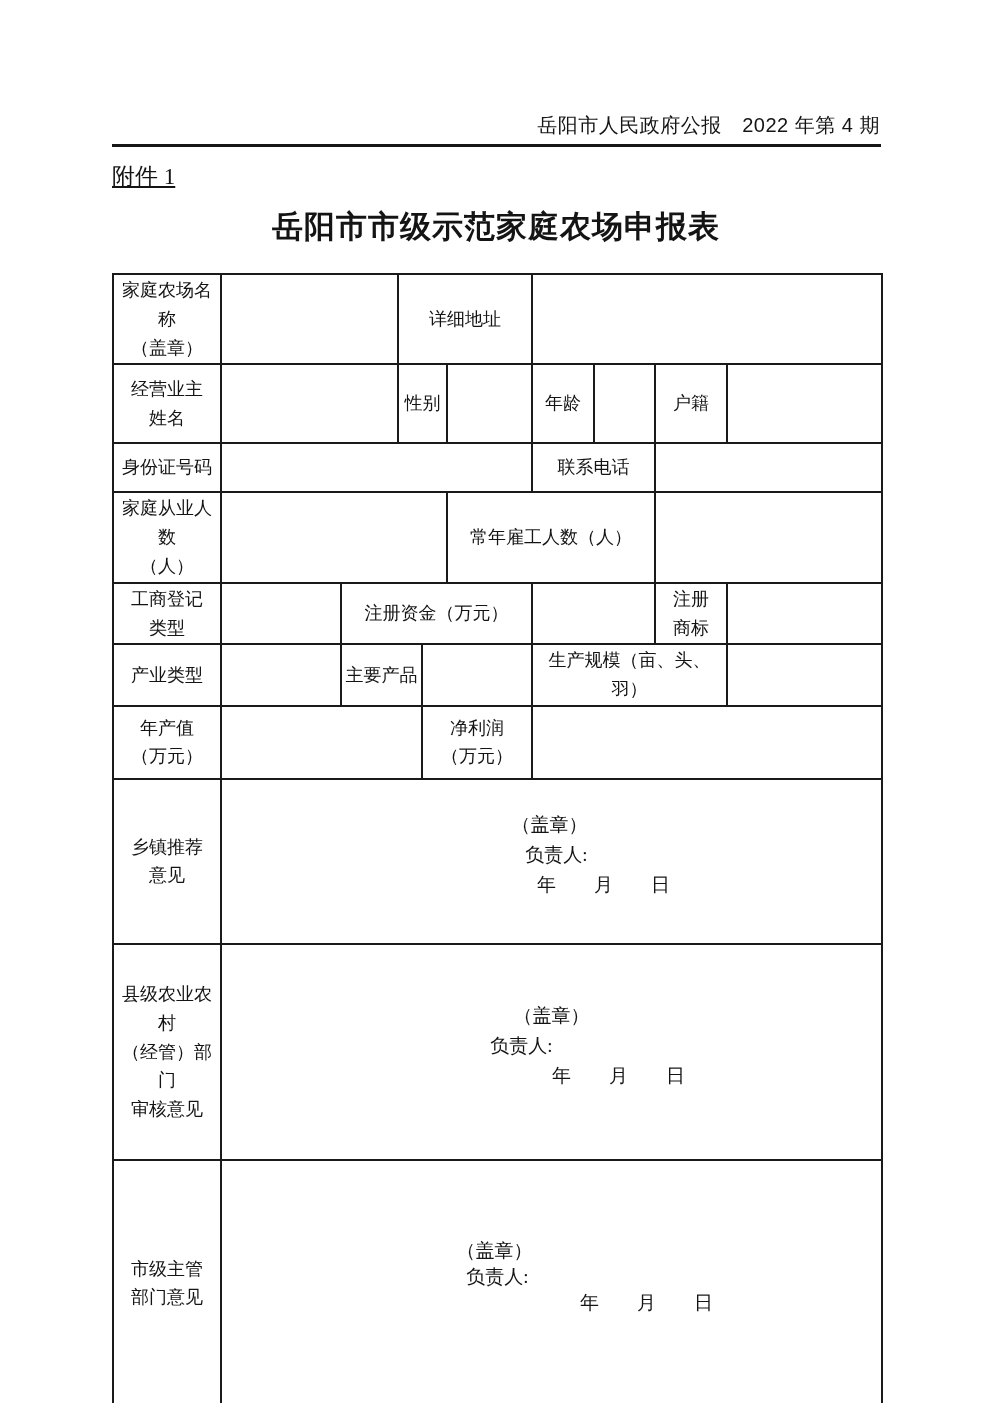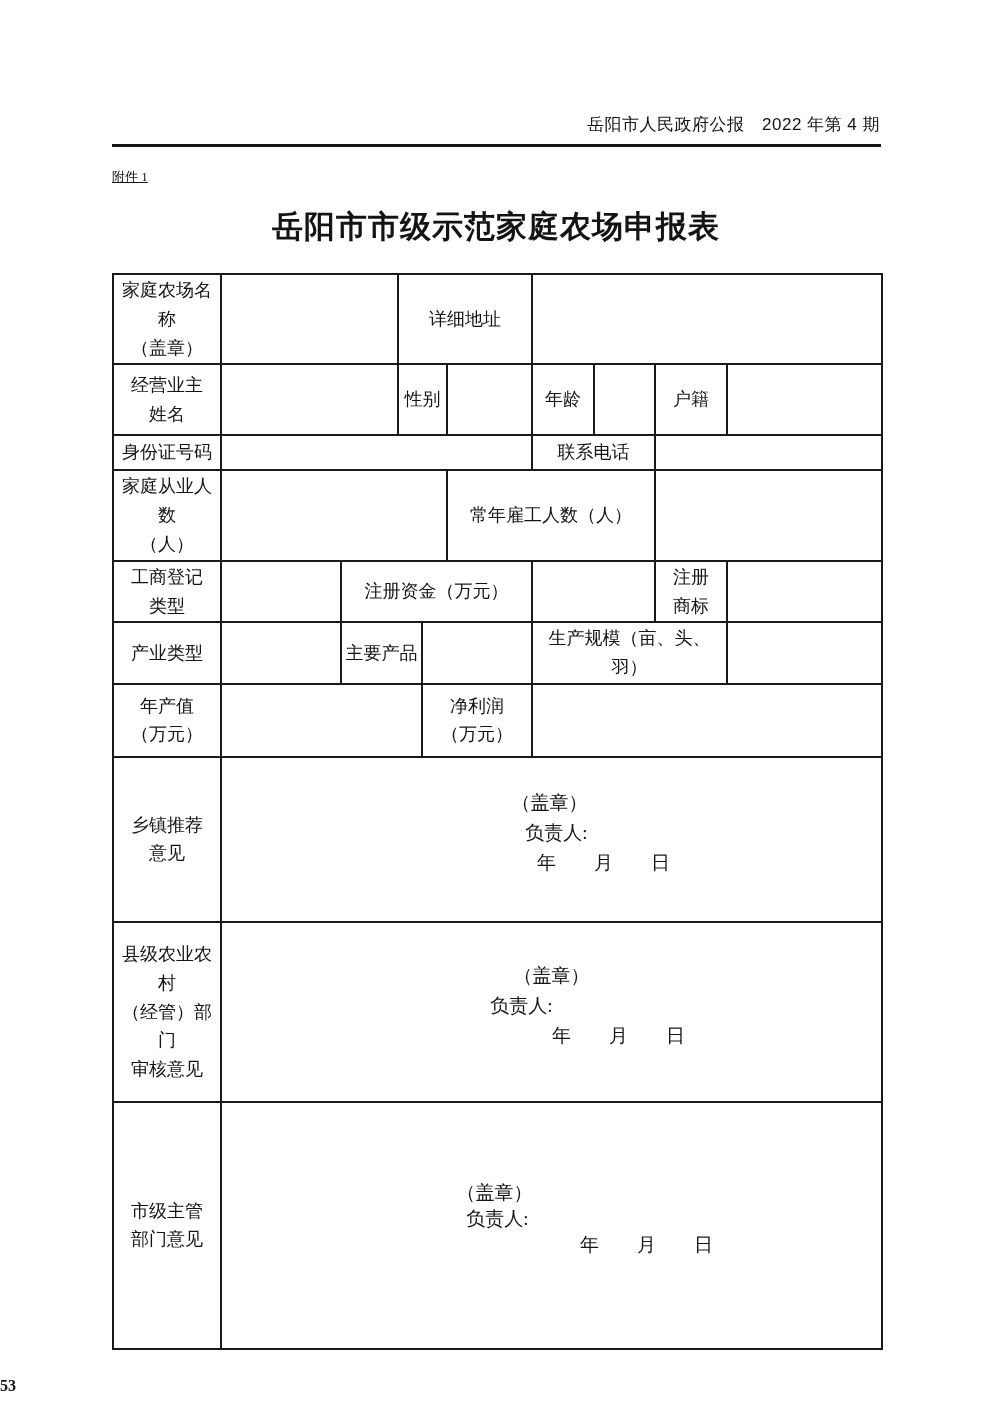--- a/index.html
+++ b/index.html
@@ -11,32 +11,32 @@
     width: 992px;
     height: 1403px;
     position: relative;
     color: #141414;
     font-family: "Liberation Serif", "DejaVu Serif", serif;
   }
   .gazette-header {
     margin: 114px 112px 0 112px;
     text-align: right;
     font-family: "Liberation Sans", "DejaVu Sans", sans-serif;
-    font-size: 17px;
+    font-size: 20px;
     line-height: 22px;
     letter-spacing: 0.5px;
   }
   .header-rule {
     margin: 8px 111px 0 112px;
     height: 3px;
     background: #161616;
   }
   .attachment {
     margin: 18px 112px 0 112px;
-    font-size: 13px;
+    font-size: 23px;
     line-height: 24px;
     text-decoration: underline;
   }
   .page-title {
     margin-top: 20px;
     text-align: center;
     font-size: 31px;
     font-weight: bold;
     letter-spacing: 1px;
     line-height: 36px;
@@ -113,33 +113,33 @@
 
   <tbody>
       <tr style="height:62px">
     <td class="lbl">家庭农场名称
 （盖章）</td>
     <td colspan="2"></td>
     <td colspan="3" class="lbl">详细地址</td>
     <td colspan="4"></td>
   </tr>
 
-  <tr style="height:71px">
+  <tr style="height:79px">
     <td class="lbl">经营业主
 姓名</td>
     <td colspan="2"></td>
     <td colspan="2" class="lbl">性别</td>
     <td></td>
     <td class="lbl">年龄</td>
     <td></td>
     <td class="lbl">户籍</td>
     <td></td>
   </tr>
 
-  <tr style="height:35px">
+  <tr style="height:49px">
     <td class="lbl">身份证号码</td>
     <td colspan="5"></td>
     <td colspan="2" class="lbl">联系电话</td>
     <td colspan="2"></td>
   </tr>
 
   <tr style="height:62px">
     <td class="lbl">家庭从业人数
 （人）</td>
     <td colspan="4"></td>
@@ -182,21 +182,21 @@
 意见</td>
     <td colspan="9" class="opinion-td">
       <div class="opinion-block op-township">
         <div class="op-line l1">（盖章）</div>
         <div class="op-line l2">负责人:</div>
         <div class="op-line l3">年　　月　　日</div>
       </div>
     </td>
   </tr>
 
-  <tr style="height:180px">
+  <tr style="height:216px">
     <td class="lbl">县级农业农村
 （经管）部门
 审核意见</td>
     <td colspan="9" class="opinion-td">
       <div class="opinion-block op-county">
         <div class="op-line l1">（盖章）</div>
         <div class="op-line l2">负责人:</div>
         <div class="op-line l3">年　　月　　日</div>
       </div>
     </td>

